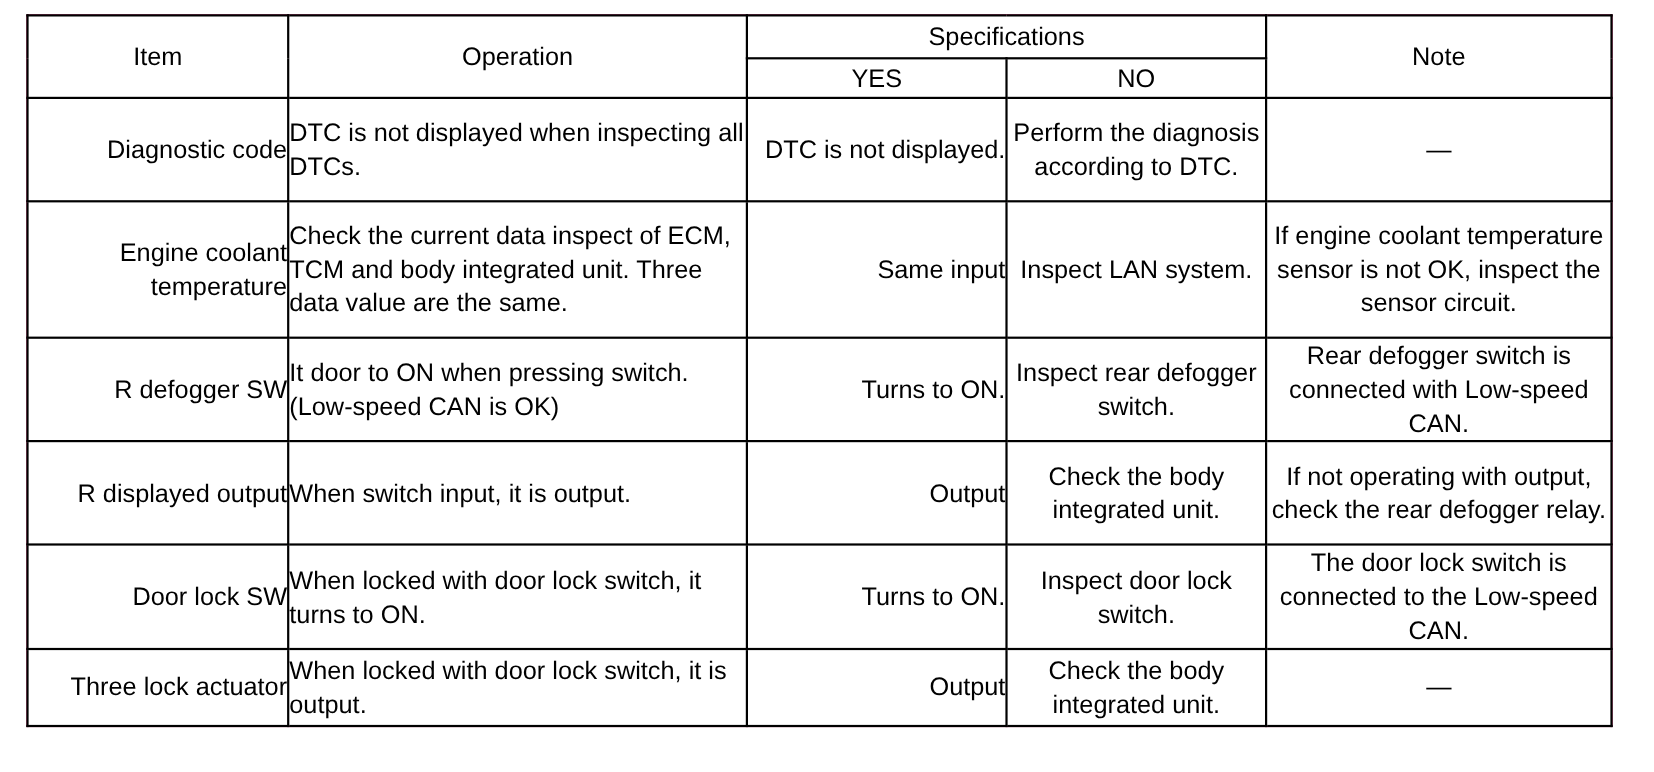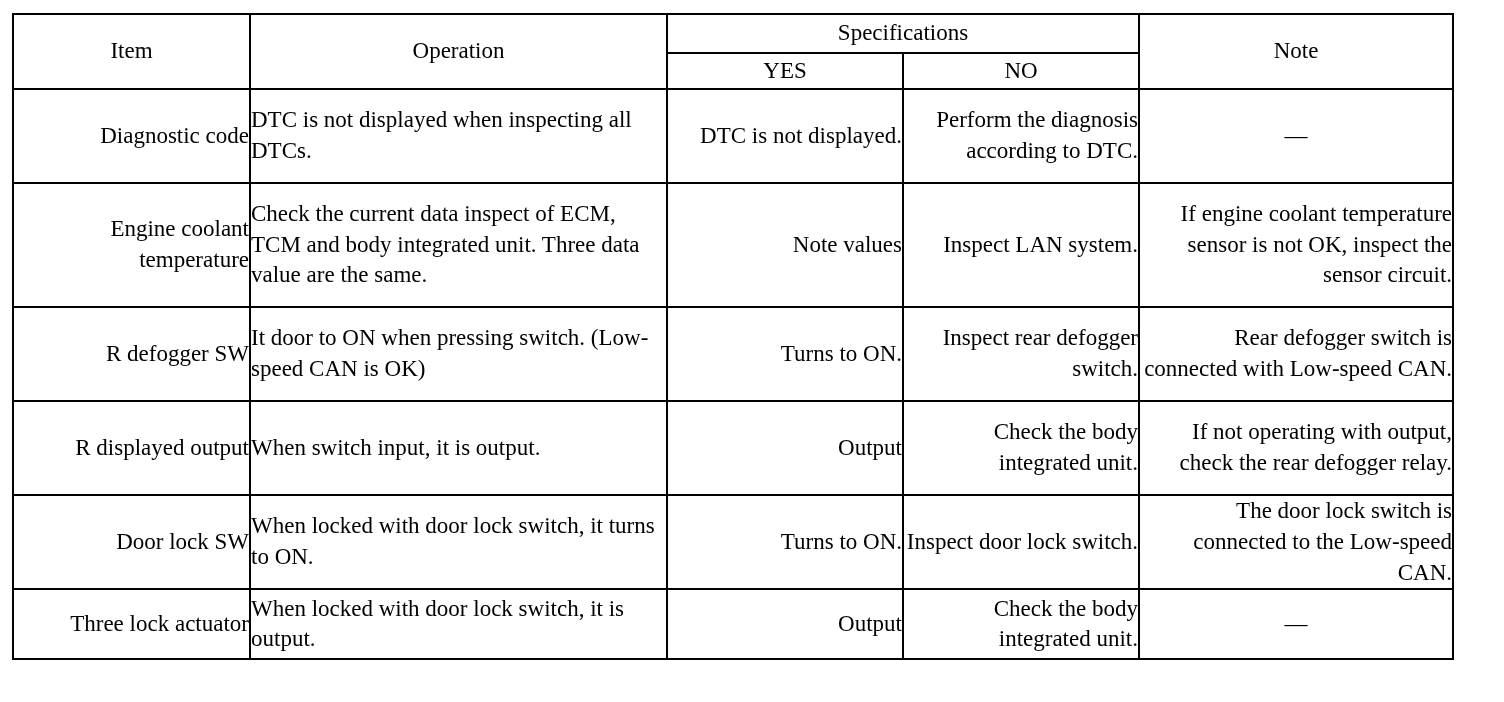--- a/index.html
+++ b/index.html
@@ -19,27 +19,26 @@
 
   .page {
     position: relative;
     width: 1504px;
     height: 702px;
     background: #ffffff;
   }
 
   table.diag-table {
     position: absolute;
-    left: 12px;
+    left: 24px;
     top: 13px;
     width: 1440px;
     border-collapse: collapse;
     table-layout: fixed;
     background: #be185d;
-    font-family: Liberation Serif, serif;
   }
 
   table.diag-table td,
   table.diag-table th {
     border: 2px solid #000000;
     padding: 0;
     font-weight: normal;
     vertical-align: middle;
     background: #ffffff;
   }
@@ -80,21 +79,21 @@
   .cell-left-op {
     text-align: left;
     padding: 6px 10px 6px 12px;
     margin-left: 20px;
   }
   .cell-center {
     text-align: right;
     padding: 6px 8px;
   }
   .cell-note {
-    text-align: right;
+    text-align: center;
     padding: 6px 10px 6px 11px;
   }
   .cell-dash {
     text-align: center;
     padding: 6px 8px;
   }
 
   .row-1 td { height: 92px; }
   .row-2 td { height: 122px; }
   .row-3 td { height: 92px; }
@@ -135,21 +134,21 @@
         <td class="cell cell-left">Diagnostic code</td>
         <td class="cell cell-left-op">DTC is not displayed when inspecting all DTCs.</td>
         <td class="cell cell-center">DTC is not displayed.</td>
         <td class="cell cell-note">Perform the diagnosis according to DTC.</td>
         <td class="cell cell-dash">—</td>
       </tr>
 
       <tr class="row-2">
         <td class="cell cell-left">Engine coolant temperature</td>
         <td class="cell cell-left-op">Check the current data inspect of ECM, TCM and body integrated unit. Three data value are the same.</td>
-        <td class="cell cell-center">Note values</td>
+        <td class="cell cell-center">Same input</td>
         <td class="cell cell-note">Inspect LAN system.</td>
         <td class="cell cell-note">If engine coolant temperature sensor is not OK, inspect the sensor circuit.</td>
       </tr>
 
       <tr class="row-3">
         <td class="cell cell-left">R defogger SW</td>
         <td class="cell cell-left-op">It door to ON when pressing switch. (Low-speed CAN is OK)</td>
         <td class="cell cell-center">Turns to ON.</td>
         <td class="cell cell-note">Inspect rear defogger switch.</td>
         <td class="cell cell-note">Rear defogger switch is connected with Low-speed CAN.</td>

